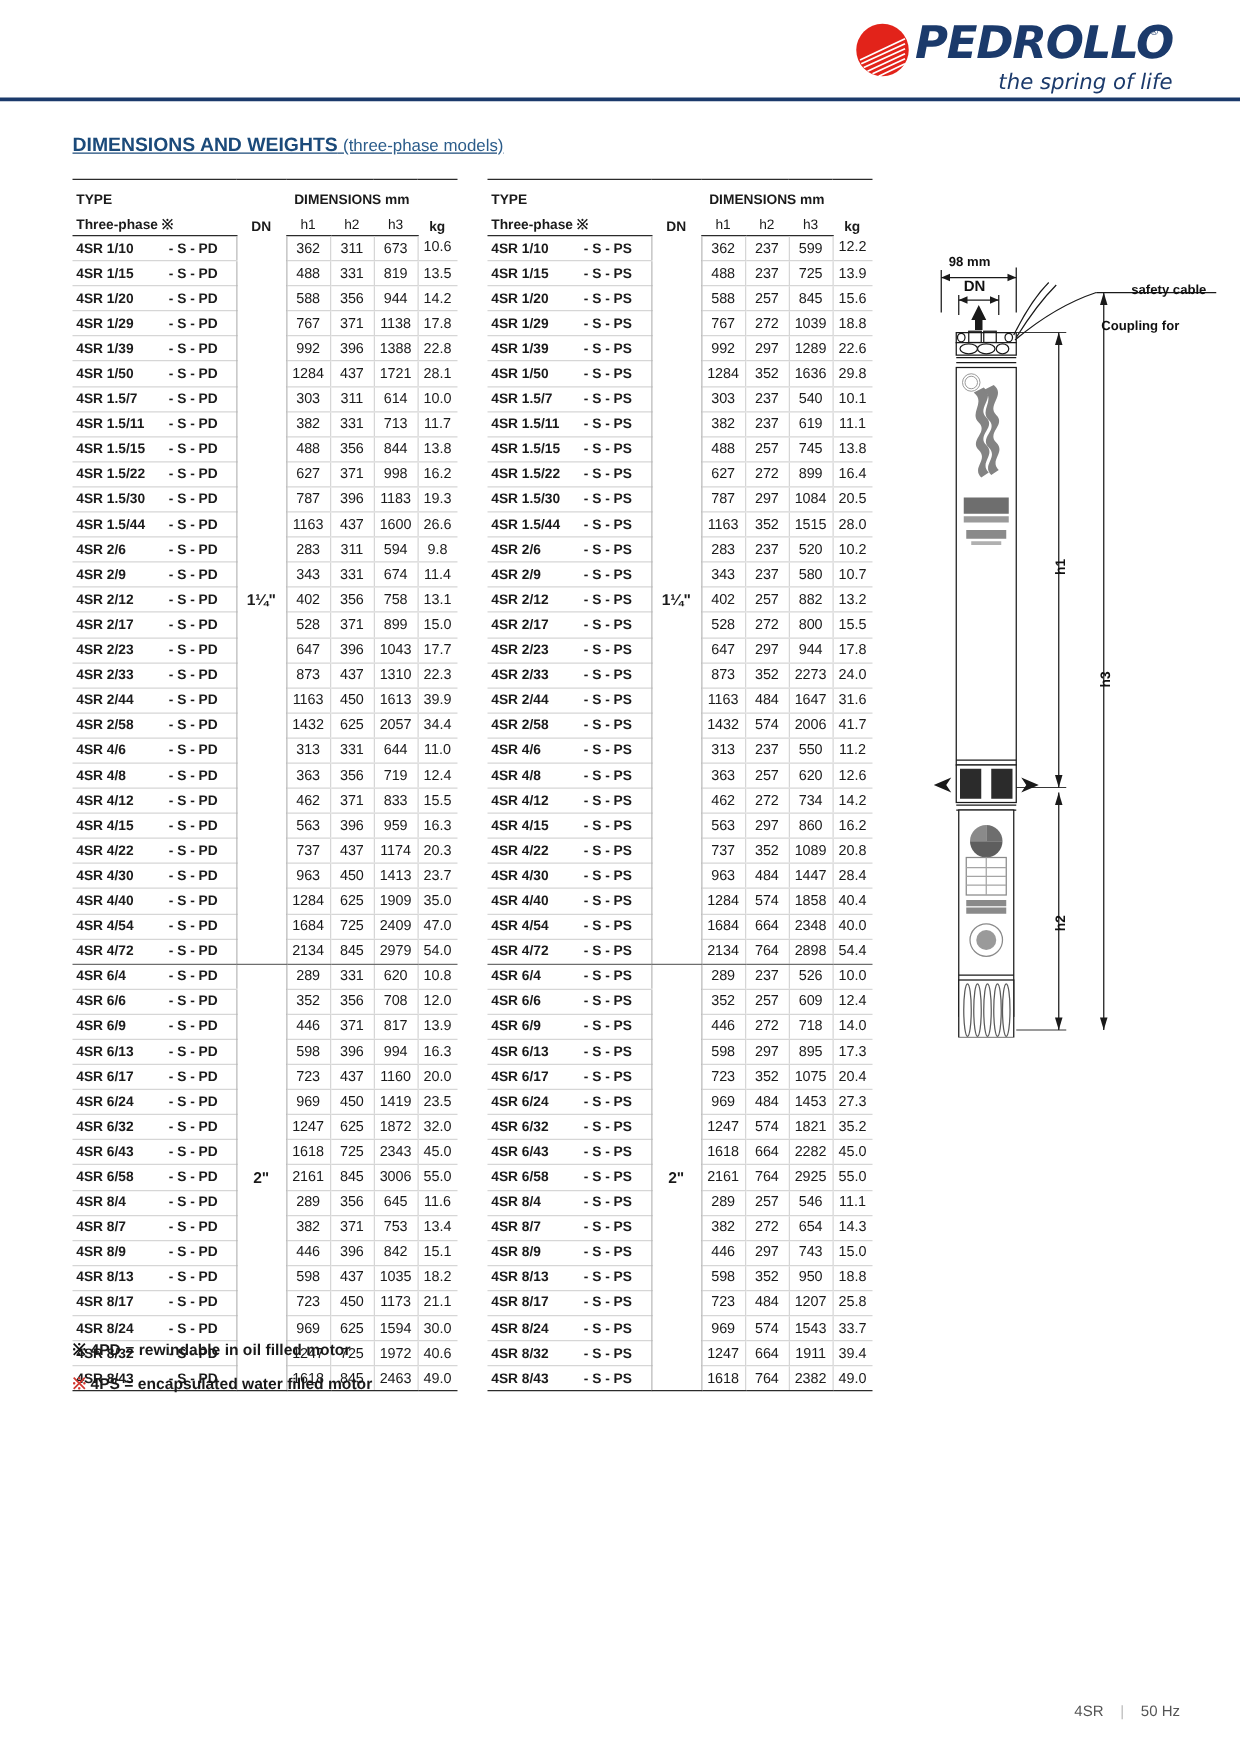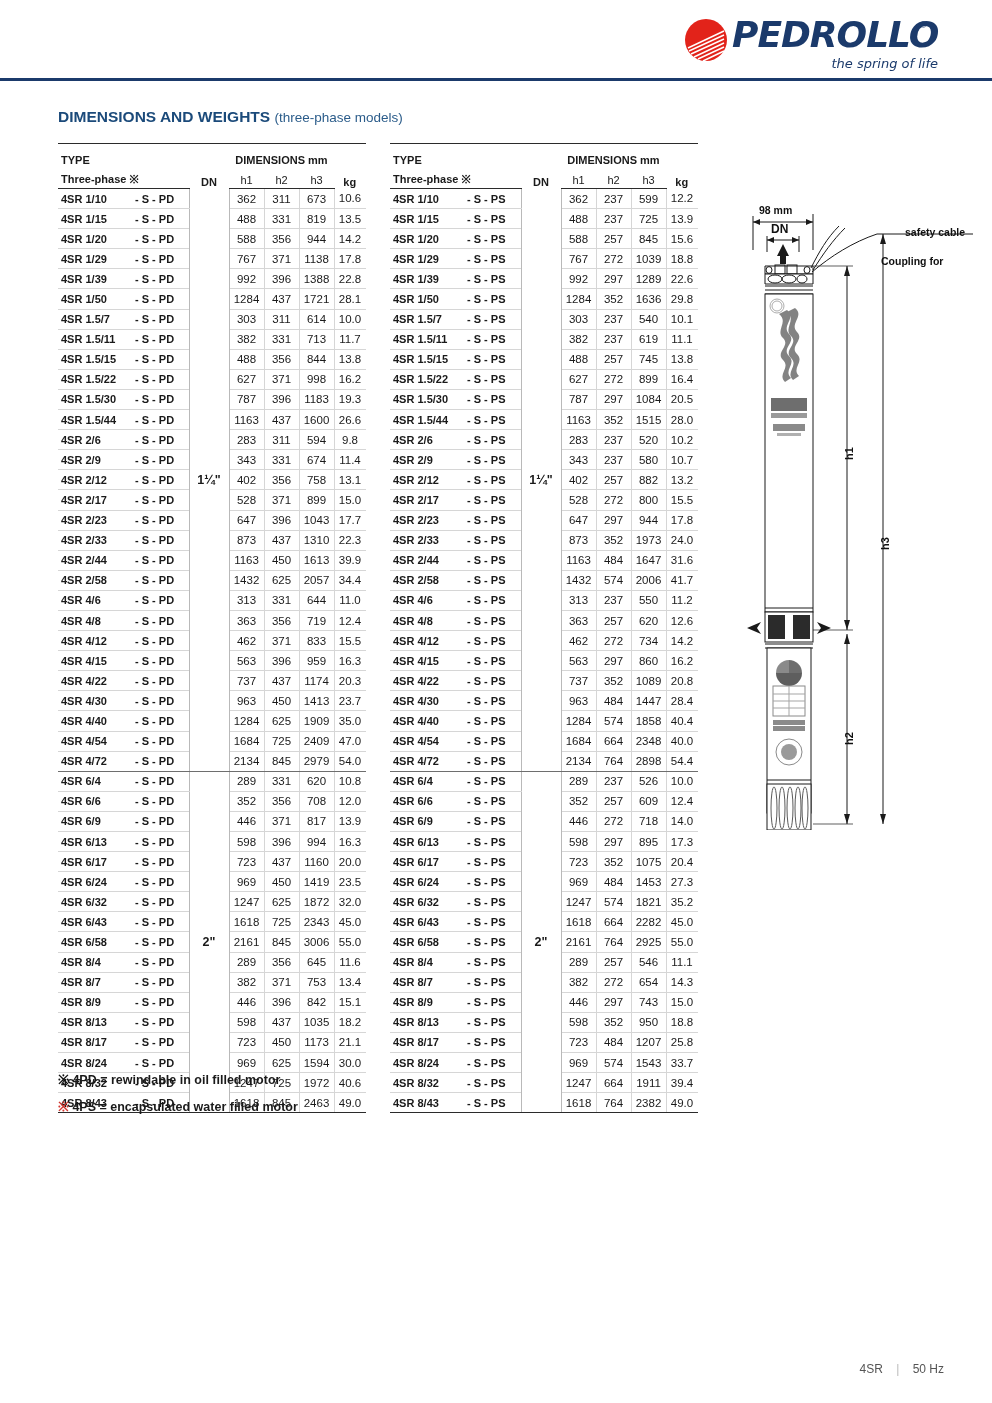--- a/index.html
+++ b/index.html
@@ -9,25 +9,25 @@
     color:#1a1a1a;position:relative;overflow:hidden;
   }
   
   #header{position:absolute;left:0;top:0;width:992px;height:80px;}
   #logo-block{position:absolute;right:52px;top:16px;width:270px;height:58px;}
   #logo-mark{position:absolute;left:14px;top:2px;width:44px;height:44px;}
   #logo-word{position:absolute;left:62px;top:-2px;font-family:"DejaVu Sans",sans-serif;
      font-size:36px;font-weight:bold;font-style:italic;color:#1b3a6b;letter-spacing:-1px;}
   #logo-reg{position:absolute;left:250px;top:4px;font-size:9px;color:#1b3a6b;}
   #logo-tag{position:absolute;right:2px;top:40px;font-family:"DejaVu Sans",sans-serif;
-     font-size:13px;font-style:italic;color:#1b3a6b;}
+     font-size:17px;font-style:italic;color:#1b3a6b;}
   #header-rule{position:absolute;left:0;top:78px;width:992px;height:3px;background:#1b3a6b;}
 
   
-  #section-title{position:absolute;left:58px;top:108px;font-size:15.5px;font-weight:bold;color:#1b4a7a;}
+  #section-title{position:absolute;left:58px;top:108px;font-size:15.5px;font-weight:bold;color:#1b4a7a;text-decoration:underline;}
   #section-title .sub{font-weight:normal;font-size:13.5px;color:#2b5c8a;}
 
   
   .tbl{position:absolute;top:143px;border-collapse:collapse;font-size:11px;}
   #tbl-left{left:58px;}
   #tbl-right{left:390px;}
   .tbl td,.tbl th{padding:0;margin:0;}
   .hdr-top td{height:22px;vertical-align:bottom;font-size:11px;font-weight:bold;
      border-top:1.4px solid #2b2b2b;padding-bottom:1px;}
   .hdr-bot td{height:19px;vertical-align:bottom;font-size:11px;padding-bottom:2px;
@@ -578,21 +578,21 @@
         <td class="type-cell"><span class="code">4SR 2/23</span><span>- S - PS</span></td>
         <td class="num c-h first">647</td>
         <td class="num c-h">297</td>
         <td class="num c-h">944</td>
         <td class="num c-kg">17.8</td>
       </tr>
       <tr>
         <td class="type-cell"><span class="code">4SR 2/33</span><span>- S - PS</span></td>
         <td class="num c-h first">873</td>
         <td class="num c-h">352</td>
-        <td class="num c-h">1973</td>
+        <td class="num c-h">2273</td>
         <td class="num c-kg">24.0</td>
       </tr>
       <tr>
         <td class="type-cell"><span class="code">4SR 2/44</span><span>- S - PS</span></td>
         <td class="num c-h first">1163</td>
         <td class="num c-h">484</td>
         <td class="num c-h">1647</td>
         <td class="num c-kg">31.6</td>
       </tr>
       <tr>

